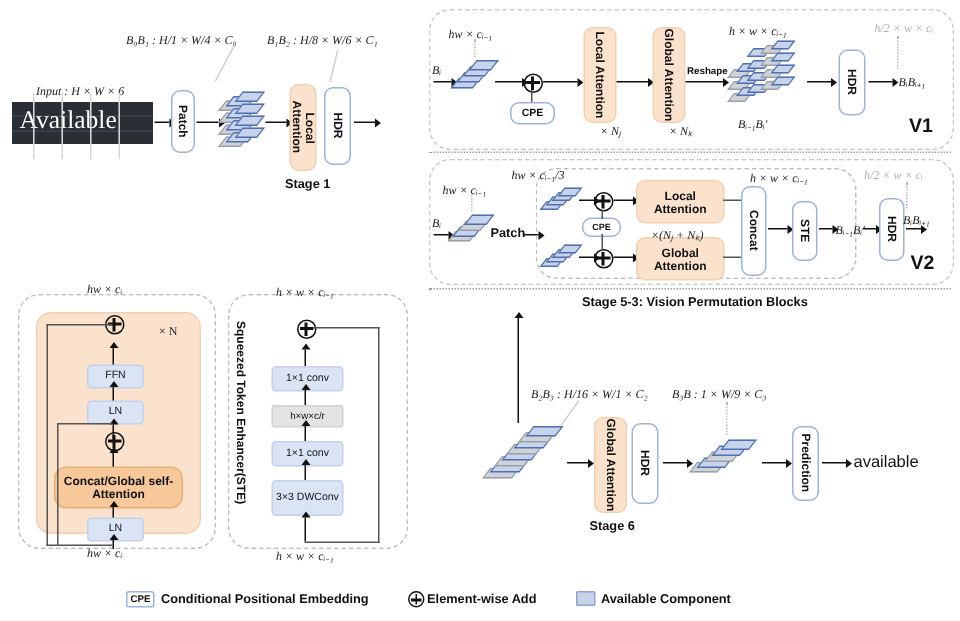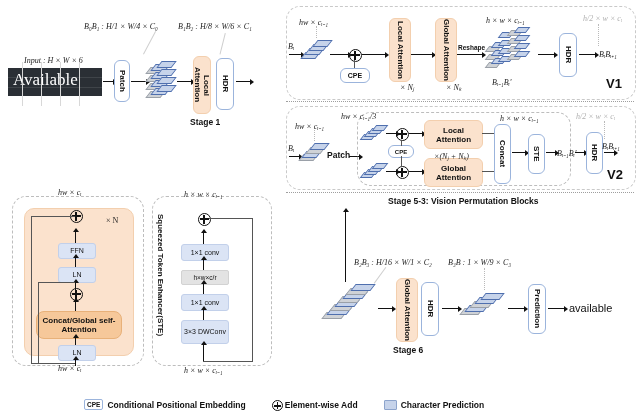--- a/index.html
+++ b/index.html
@@ -67,21 +67,21 @@
   .gridln{position:absolute;top:0;bottom:0;width:1px;background:rgba(255,255,255,.18);}
   .gridlnH{position:absolute;left:0;right:0;height:1px;background:rgba(255,255,255,.10);}
   .outgrid{position:absolute;width:1px;background:#d8d8d8;}
 
   
   .brk{position:absolute;border:1px dashed #bdbdbd;border-radius:14px;}
   .sep{position:absolute;border-top:1px dotted #9e9e9e;}
 
   
   .legend{position:absolute;left:0;right:0;bottom:4px;height:16px;
-    display:flex;align-items:flex-end;gap:0px;font-weight:bold;font-size:8.5px;}
+    display:flex;align-items:flex-start;gap:0px;font-weight:bold;font-size:8.5px;}
   .legend .cpebox{border:1px solid #9bb4dc;border-radius:2px;font-size:6.5px;
     padding:1px 2px;font-weight:bold;margin-right:4px;}
   .legend .pl{position:relative;width:10px;height:10px;margin-right:3px;}
   .legend .chip{width:11px;height:8px;background:#c6d3ea;border:1px solid #8da4cc;
     border-radius:1px;margin-right:4px;}
 </style>
 </head>
 <body>
 
 <div class="abs math" style="left:24px;top:56px;">Input :  H × W × 6</div>
@@ -365,14 +365,14 @@
   <div style="width:84px;"></div>
   <div class="cpebox">CPE</div>
   <div>Conditional Positional Embedding</div>
   <div style="width:26px;"></div>
   <div class="pl">
     <div class="plus" style="left:0;top:0;width:9px;height:9px;"></div>
   </div>
   <div>Element-wise Add</div>
   <div style="width:26px;"></div>
   <div class="chip"></div>
-  <div>Character Prediction</div>
+  <div>Available Component</div>
 </div>
 
 </body></html>

